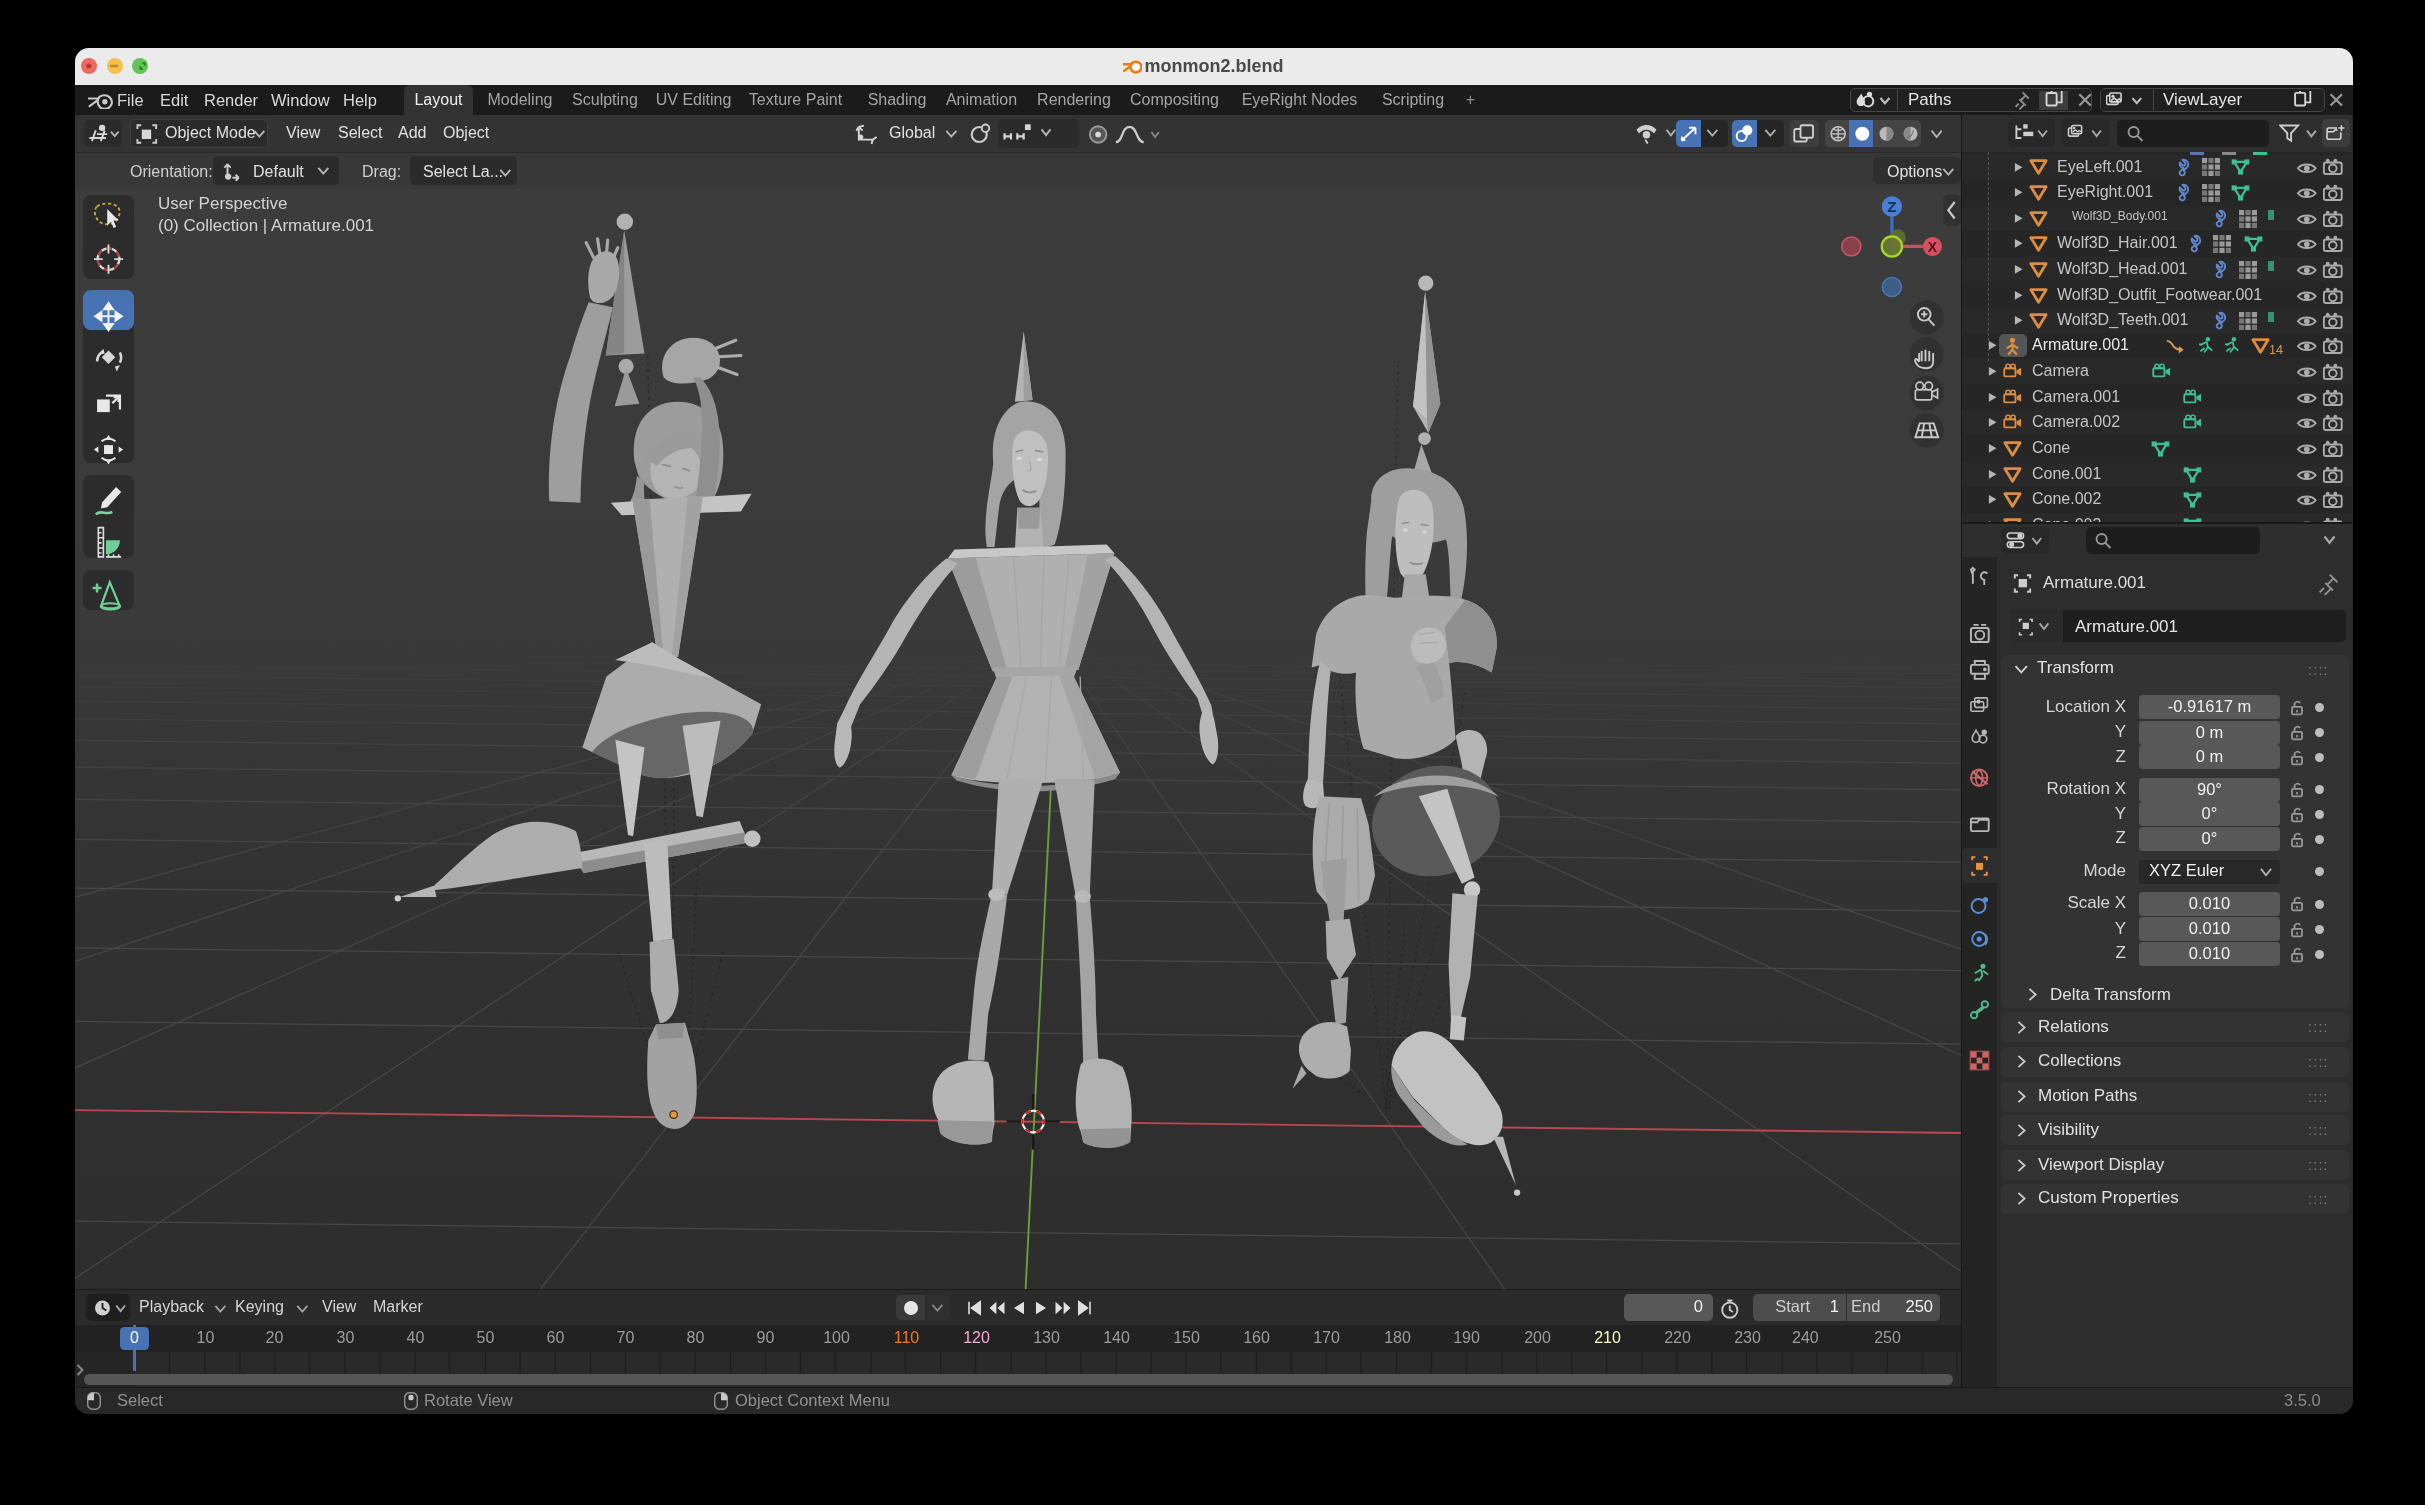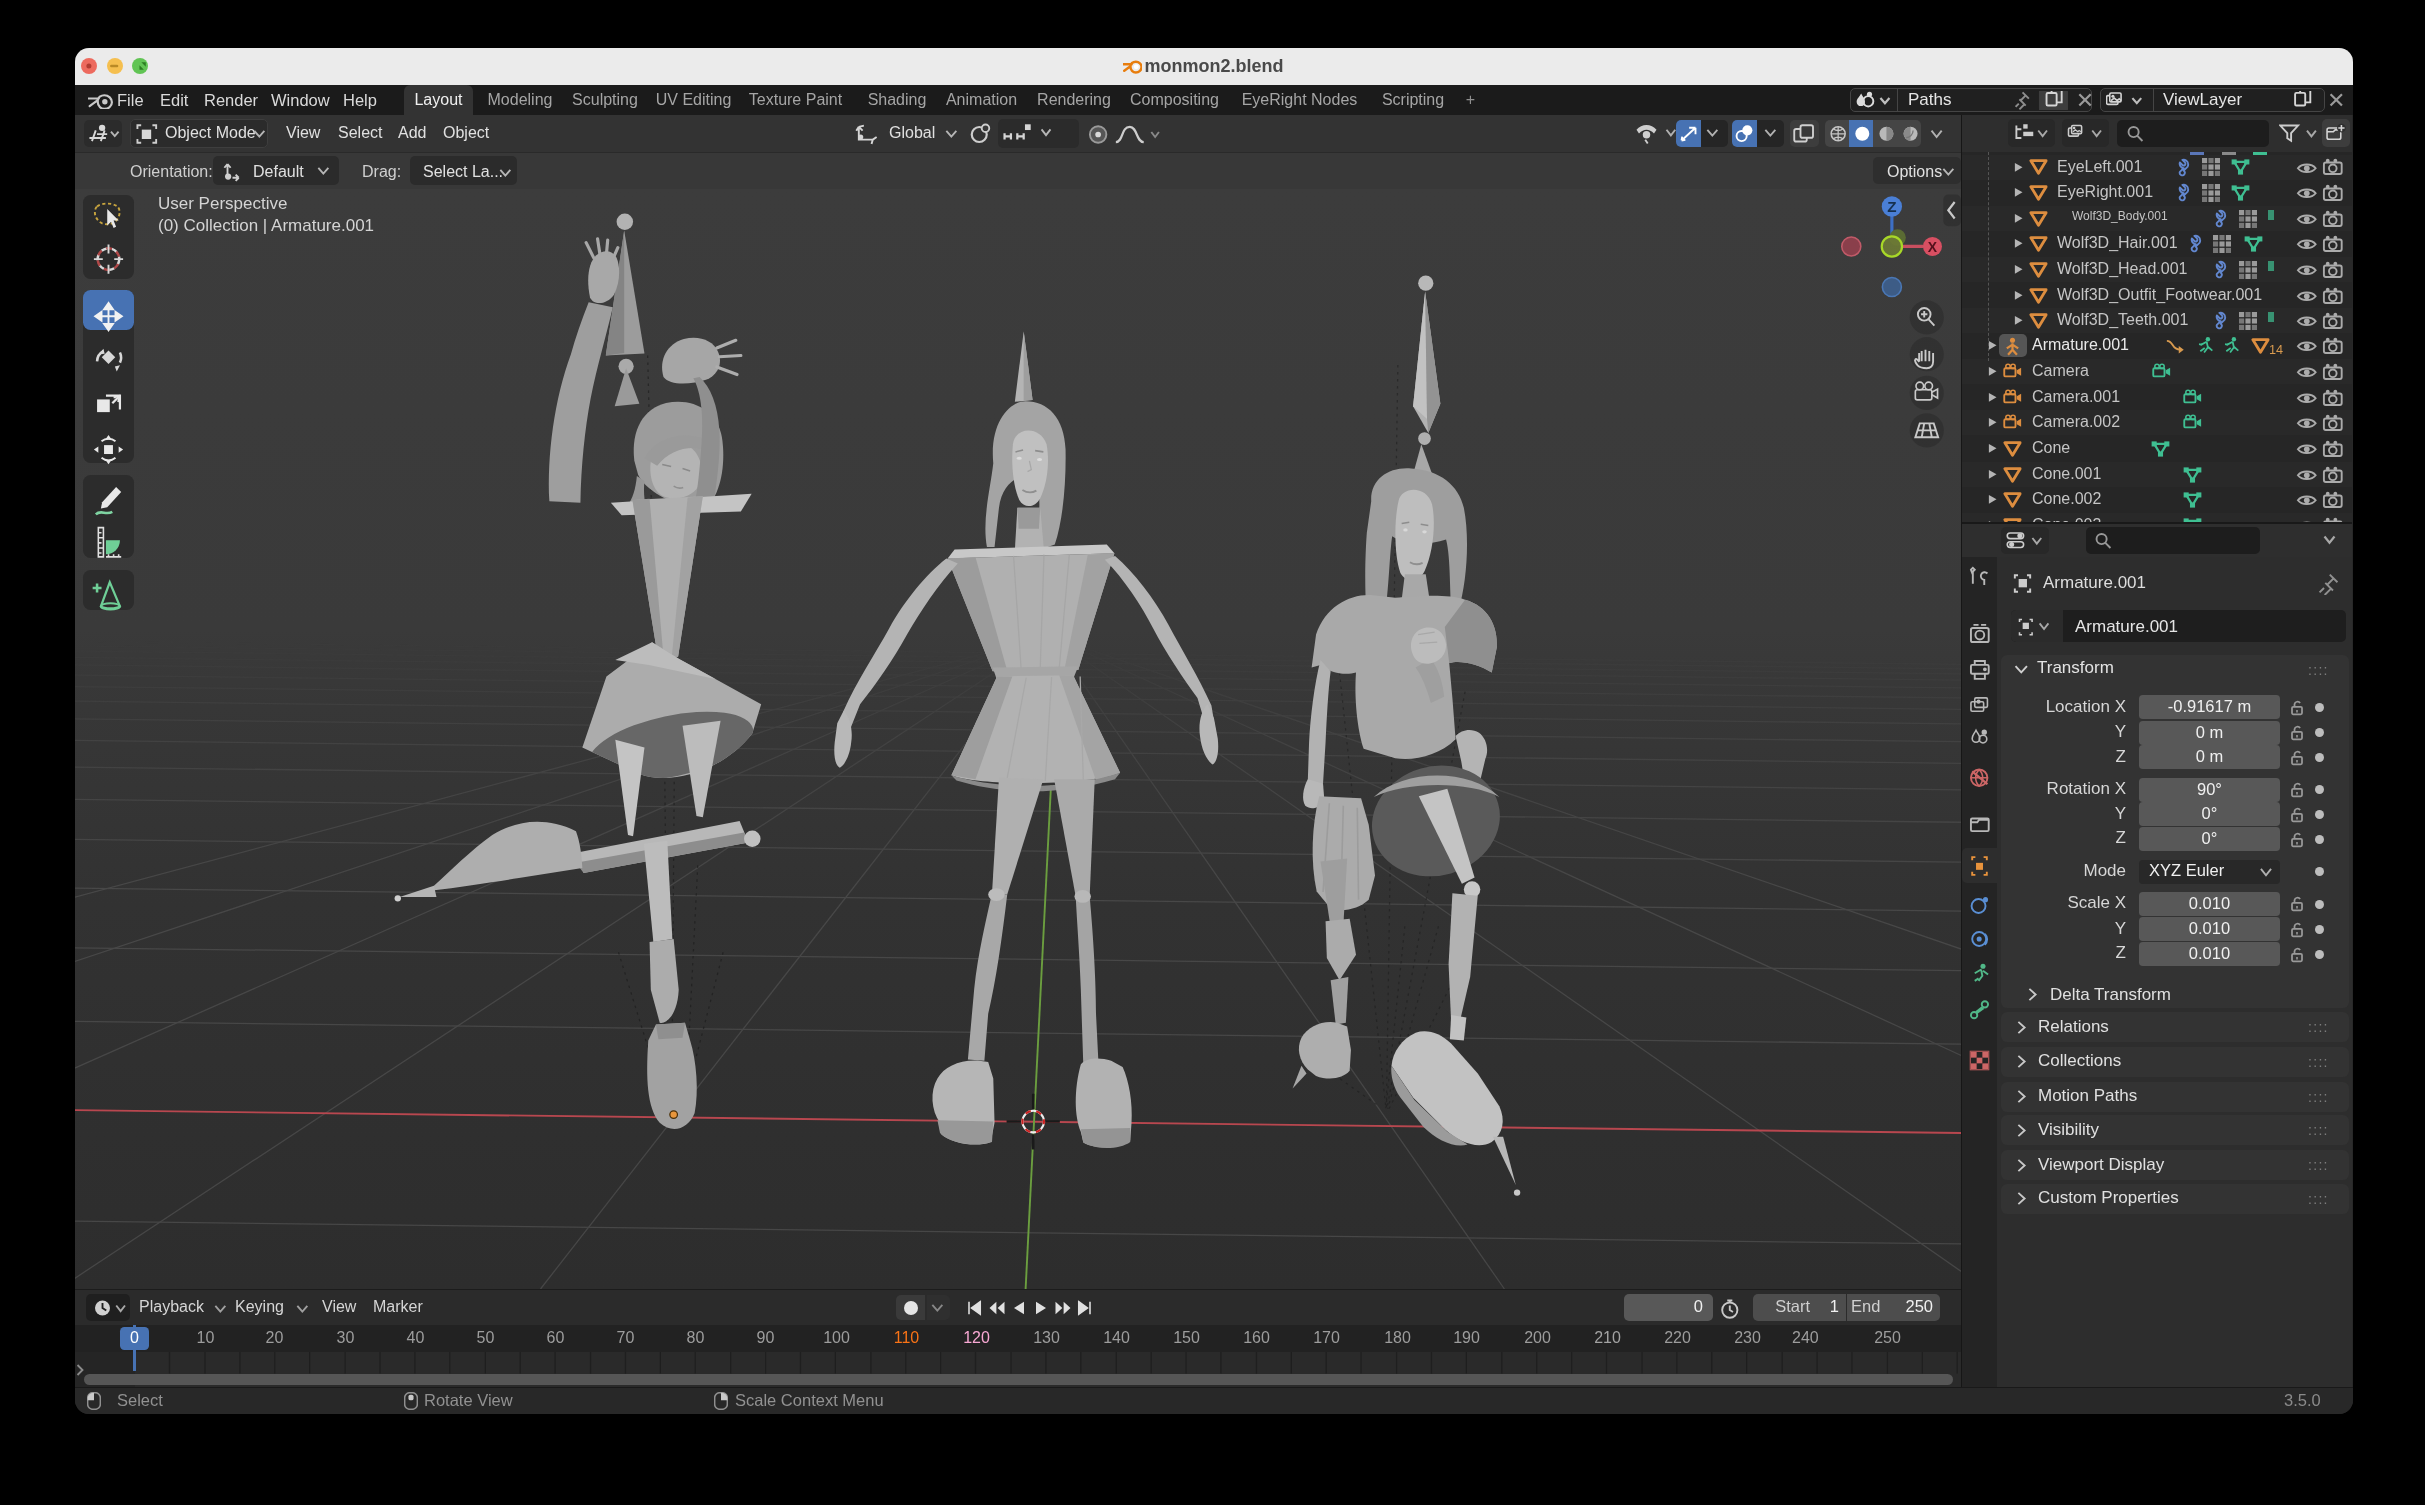--- a/index.html
+++ b/index.html
@@ -1347,21 +1347,21 @@
     <div class="abs" style="left:806px; top:39px; width:51px; text-align:center; font-size:16px; color:#f97316;">110</div>
     <div class="abs" style="left:876px; top:39px; width:51px; text-align:center; font-size:16px; color:#f9a8d4;">120</div>
     <div class="abs" style="left:946px; top:39px; width:51px; text-align:center; font-size:16px; color:#9d9d9d;">130</div>
     <div class="abs" style="left:1016px; top:39px; width:51px; text-align:center; font-size:16px; color:#9d9d9d;">140</div>
     <div class="abs" style="left:1086px; top:39px; width:51px; text-align:center; font-size:16px; color:#9d9d9d;">150</div>
     <div class="abs" style="left:1156px; top:39px; width:51px; text-align:center; font-size:16px; color:#9d9d9d;">160</div>
     <div class="abs" style="left:1226px; top:39px; width:51px; text-align:center; font-size:16px; color:#9d9d9d;">170</div>
     <div class="abs" style="left:1297px; top:39px; width:51px; text-align:center; font-size:16px; color:#9d9d9d;">180</div>
     <div class="abs" style="left:1366px; top:39px; width:51px; text-align:center; font-size:16px; color:#9d9d9d;">190</div>
     <div class="abs" style="left:1437px; top:39px; width:51px; text-align:center; font-size:16px; color:#9d9d9d;">200</div>
-    <div class="abs" style="left:1507px; top:39px; width:51px; text-align:center; font-size:16px; color:#a3a3a3;">210</div>
+    <div class="abs" style="left:1507px; top:39px; width:51px; text-align:center; font-size:16px; color:#fef9c3;">210</div>
     <div class="abs" style="left:1577px; top:39px; width:51px; text-align:center; font-size:16px; color:#9d9d9d;">220</div>
     <div class="abs" style="left:1647px; top:39px; width:51px; text-align:center; font-size:16px; color:#9d9d9d;">230</div>
     <div class="abs" style="left:1717px; top:39px; width:51px; text-align:left; font-size:16px; color:#9d9d9d;">240</div>
     <div class="abs" style="left:1787px; top:39px; width:51px; text-align:center; font-size:16px; color:#9d9d9d;">250</div>
     <div class="abs" style="left:0; top:62px; width:1886px; height:36px; background:#2a2a2a;"></div>
     <div class="abs" style="left:0; top:62px; width:60px; height:36px; background:#252525;"></div>
     <svg class="abs" style="left:0; top:62px;" width="1886" height="21.6" viewBox="0 0 2974 34">
         <line x1="149" y1="0" x2="149" y2="34" stroke="#1f1f1f" stroke-width="2"></line>
         <line x1="205" y1="0" x2="205" y2="34" stroke="#1f1f1f" stroke-width="2"></line>
         <line x1="260" y1="0" x2="260" y2="34" stroke="#1f1f1f" stroke-width="2"></line>
@@ -1432,17 +1432,17 @@
     <svg class="abs" style="left:329px; top:4.4px;" width="14" height="18" viewBox="0 0 22 28">
       <rect x="1" y="1" width="20" height="26" rx="8" fill="none" stroke="#8f8f8f" stroke-width="2.5"></rect>
       <rect x="7" y="4" width="8" height="9" rx="3" fill="#c9c9c9"></rect>
     </svg>
     <svg class="abs" style="left:639px; top:4.4px;" width="14" height="18" viewBox="0 0 22 28">
       <rect x="1" y="1" width="20" height="26" rx="8" fill="none" stroke="#8f8f8f" stroke-width="2.5"></rect>
       <path d="M11 1 a10 8 0 0 1 10 8 v4 h-10 Z" fill="#c9c9c9"></path>
     </svg>
     <div class="sbtext" style="left:42px;">Select</div>
     <div class="sbtext" style="left:349px;">Rotate View</div>
-    <div class="sbtext" style="left:660px;">Scale Context Menu</div>
+    <div class="sbtext" style="left:660px;">Object Context Menu</div>
     <div class="sbtext" style="left:2209px; color:#8a8a8a;">3.5.0</div>
   </div>
 </div>
 
 
 </body></html>

